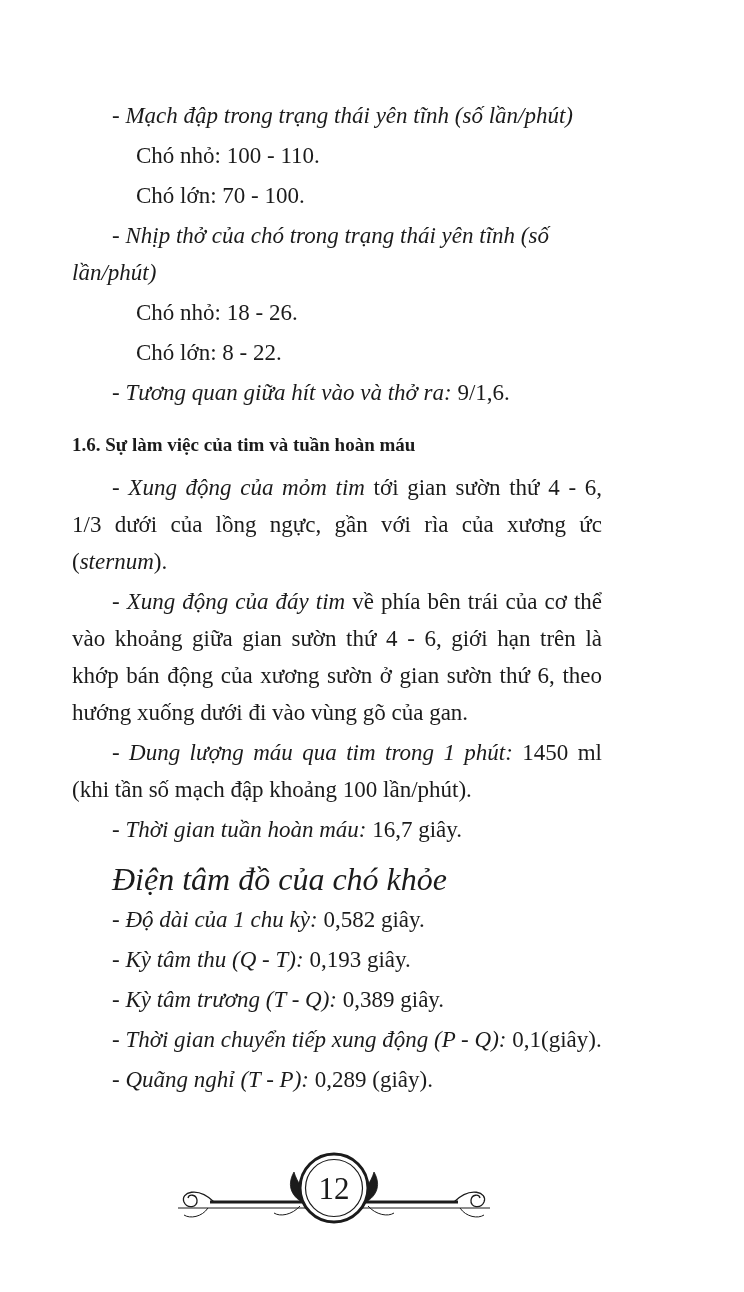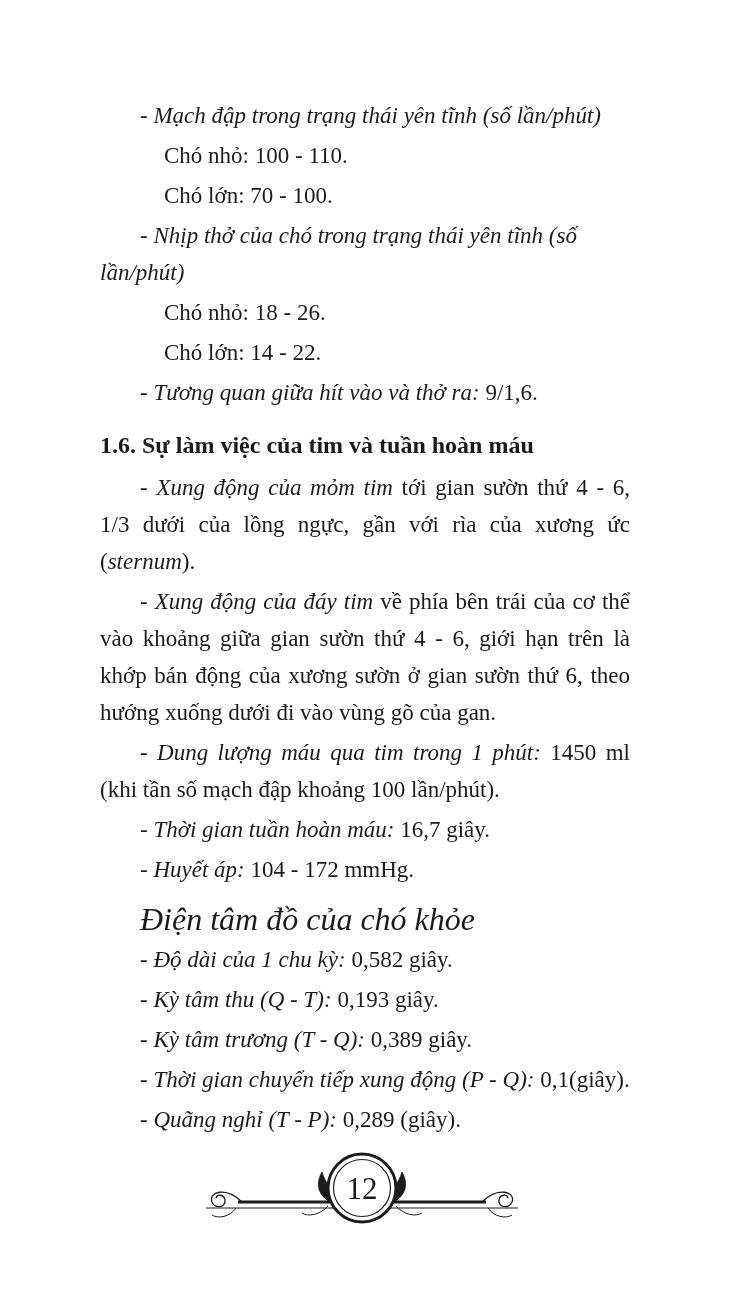--- a/index.html
+++ b/index.html
@@ -3,37 +3,36 @@
 <meta charset="utf-8">
 <style>
   html,body { margin:0; padding:0; background:#ffffff; }
   .page {
     position:relative;
     width:668px; height:1292px;
     background:#ffffff;
     color:#1b1b1b;
     font-family:"Liberation Serif","DejaVu Serif",serif;
     overflow:hidden;
-    margin-left:28px;
   }
   .content {
     position:absolute;
     left:72px; right:66px; top:94px;
   }
   .content p {
     margin:3px 0 0 0;
     font-size:23px;
     line-height:37px;
   }
   .ind1 { text-indent:40px; }
   .ind2 { text-indent:64px; }
   .just { text-align:justify; text-indent:40px; }
   .it   { font-style:italic; }
   .sec-heading {
-    font-size:24px;
+    font-size:19px;
     font-weight:bold;
     line-height:40px;
     margin:14px 0 4px 0;
   }
   .sub-heading {
     font-size:32px;
     font-weight:normal;
     font-style:italic;
     text-indent:40px;
     margin:12px 0 2px 0;
@@ -50,36 +49,35 @@
 <body>
 
 <div class="page">
   <div class="content">
 
     <p class="ind1 it">- Mạch đập trong trạng thái yên tĩnh (số lần/phút)</p>
     <p class="ind2">Chó nhỏ: 100 - 110.</p>
     <p class="ind2">Chó lớn: 70 - 100.</p>
     <p class="ind1 it">- Nhịp thở của chó trong trạng thái yên tĩnh (số lần/phút)</p>
     <p class="ind2">Chó nhỏ: 18 - 26.</p>
-    <p class="ind2">Chó lớn: 14 - 22.</p>
+    <p class="ind2">Chó lớn: 8 - 22.</p>
 
     <p class="ind1"><span class="it">- Tương quan giữa hít vào và thở ra: </span><span>9/1,6.</span></p>
 
     <h2 class="sec-heading">1.6. Sự làm việc của tim và tuần hoàn máu</h2>
 
     <p class="just"><span class="it">- Xung động của mỏm tim </span><span>tới gian sườn thứ 4 - 6, 1/3 dưới của lồng ngực, gần với rìa của xương ức (</span><span class="it">sternum</span><span>).</span></p>
 
     <p class="just"><span class="it">- Xung động của đáy tim </span><span>về phía bên trái của cơ thể vào khoảng giữa gian sườn thứ 4 - 6, giới hạn trên là khớp bán động của xương sườn ở gian sườn thứ 6, theo hướng xuống dưới đi vào vùng gõ của gan.</span></p>
 
 
     <p class="just"><span class="it">- Dung lượng máu qua tim trong 1 phút: </span><span>1450 ml (khi tần số mạch đập khoảng 100 lần/phút).</span></p>
 
     <p class="ind1"><span class="it">- Thời gian tuần hoàn máu: </span><span>16,7 giây.</span></p>
 
-    <p class="ind1"><span class="it">- Huyết áp: </span><span>104 - 172 mmHg.</span></p>
 
     <h3 class="sub-heading">Điện tâm đồ của chó khỏe</h3>
 
     <p class="ind1"><span class="it">- Độ dài của 1 chu kỳ: </span><span>0,582 giây.</span></p>
     <p class="ind1"><span class="it">- Kỳ tâm thu (Q - T): </span><span>0,193 giây.</span></p>
     <p class="ind1"><span class="it">- Kỳ tâm trương (T - Q): </span><span>0,389 giây.</span></p>
     <p class="ind1"><span class="it">- Thời gian chuyển tiếp xung động (P - Q): </span><span>0,1(giây).</span></p>
     <p class="ind1"><span class="it">- Quãng nghỉ (T - P): </span><span>0,289 (giây).</span></p>
 
   </div>

